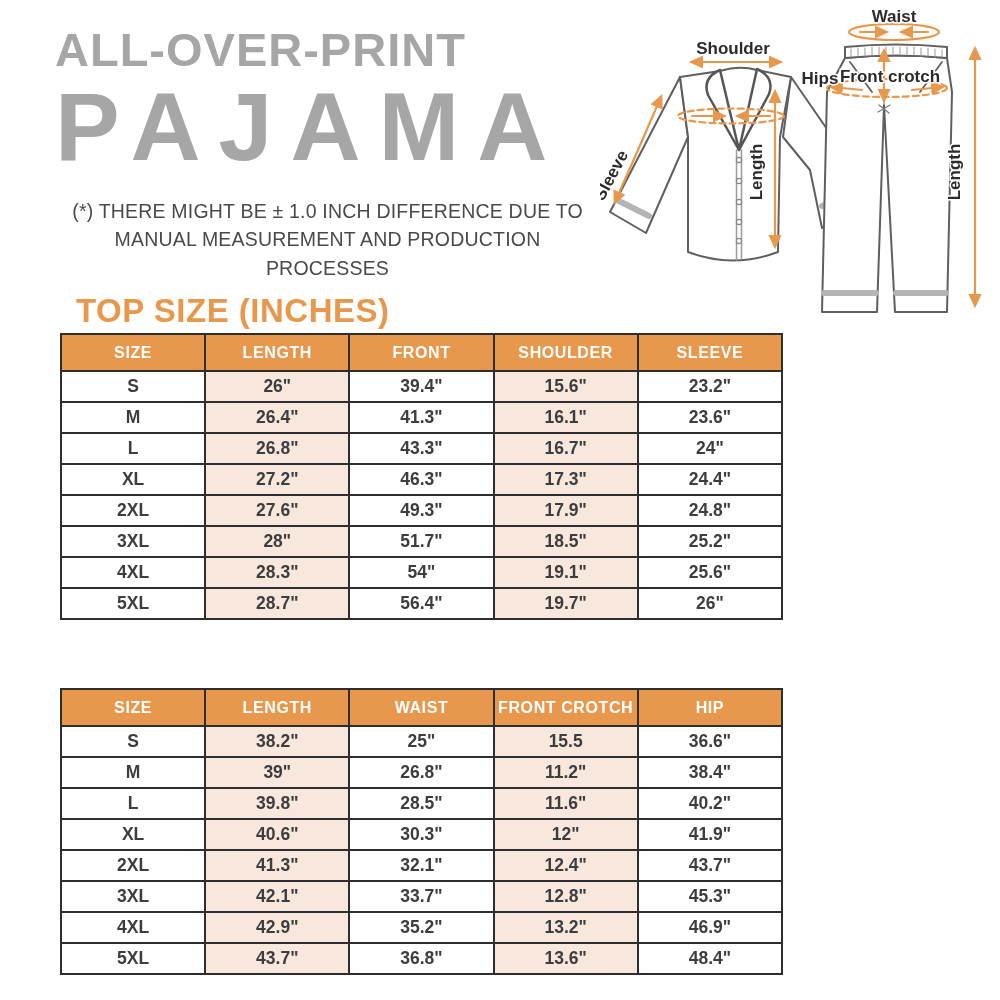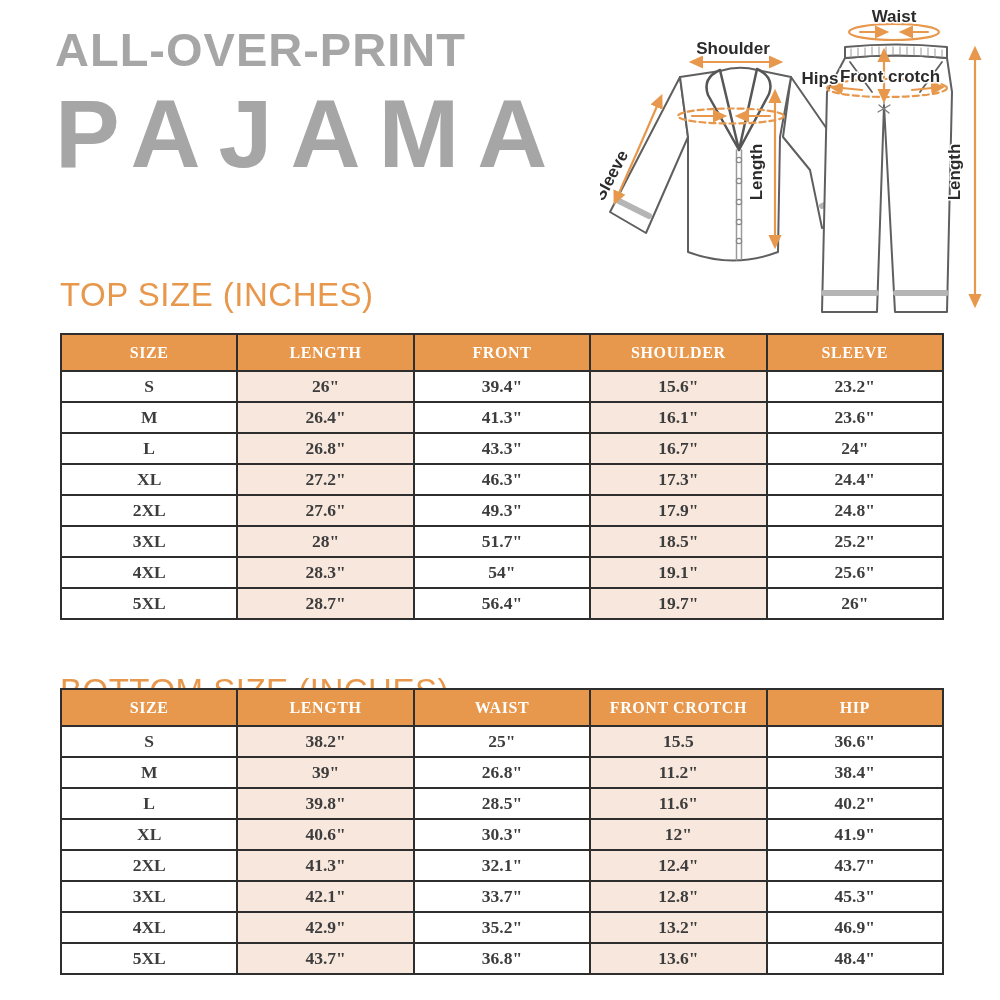--- a/index.html
+++ b/index.html
@@ -8,36 +8,36 @@
     font-family:"Liberation Sans", sans-serif; overflow:hidden;
     -webkit-font-smoothing:antialiased;
   }
   .hero { position:absolute; left:55px; top:26px; width:545px; }
   .title1 {
     font-size:47px; font-weight:bold; color:var(--title-gray,#a6a6a6);
     letter-spacing:1px; line-height:1.0; white-space:nowrap;
   }
   .title2 {
     font-size:97px; font-weight:bold; color:var(--title-gray,#a6a6a6);
-    letter-spacing:18px; line-height:1.0; margin-top:12px; white-space:nowrap;
+    letter-spacing:18px; line-height:1.0; margin-top:5px; white-space:nowrap;
   }
   .disclaimer {
     margin-top:22px; text-align:center; font-size:19.5px; color:#4a4a4a;
     line-height:1.45; letter-spacing:0.2px;
   }
   .diagram { position:absolute; left:600px; top:0; width:400px; height:330px; }
   .tbl-heading {
-    position:absolute; left:60px; margin:0; font-size:33px; font-weight:normal;
+    position:absolute; left:60px; margin:16px; font-size:33px; font-weight:bold;
     color:var(--accent,#e8984c); letter-spacing:0.5px; white-space:nowrap;
   }
   #heading-top { top:276px; }
   #heading-bottom { top:672px; }
   table.size-table {
-    position:absolute; left:60px; width:884px; border-collapse:collapse;
-    table-layout:fixed; border:2px solid #2e2e2e;font-family:Liberation Serif, serif;
+    position:absolute; left:60px; width:723px; border-collapse:collapse;
+    table-layout:fixed; border:2px solid #2e2e2e;
   }
   #table-top { top:333px; }
   #table-bottom { top:688px; }
   table.size-table th {
     background:var(--accent,#e8984c); color:#ffffff; font-size:16px;
     font-weight:bold; letter-spacing:0.6px; height:35px;
     border:2px solid #2e2e2e; padding:0; text-align:center;
   }
   table.size-table td {
     height:29px; padding:0; text-align:center; font-size:17.5px;
@@ -48,20 +48,24 @@
     font-family:"Liberation Sans", sans-serif; font-weight:bold;
     font-size:17px; fill:#2b2b2b;
   }
 </style>
 </head>
 <body style="--accent: #e8984c; --highlight: #f8e7dc; --title-gray: #a6a6a6;">
 
 <div class="hero">
   <div class="title1">ALL-OVER-PRINT</div>
   <div class="title2">PAJAMA</div>
+  <div class="disclaimer">
+    <div>(*) THERE MIGHT BE ± 1.0 INCH DIFFERENCE DUE TO</div>
+    <div>MANUAL MEASUREMENT AND PRODUCTION PROCESSES</div>
+  </div>
 </div>
 
 <svg class="diagram" viewBox="0 0 400 330">
   <defs>
     <marker id="ah" markerWidth="8" markerHeight="8" refX="5" refY="3" orient="auto">
       <path d="M0,0 L6.5,3 L0,6 Z" fill="#e8984c"></path>
     </marker>
   </defs>
 
   <g stroke="#5f5f5f" stroke-width="2" fill="#ffffff" stroke-linejoin="round" stroke-linecap="round">

